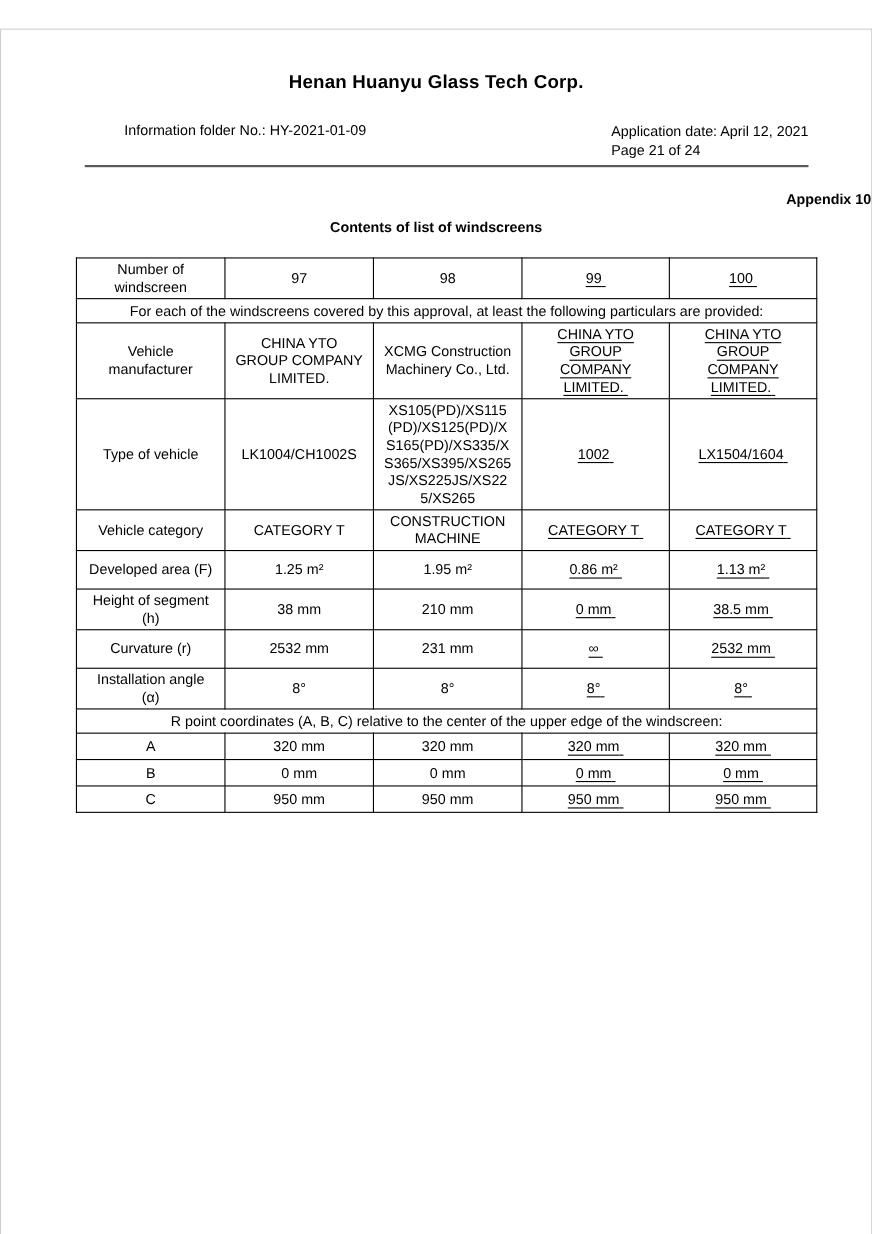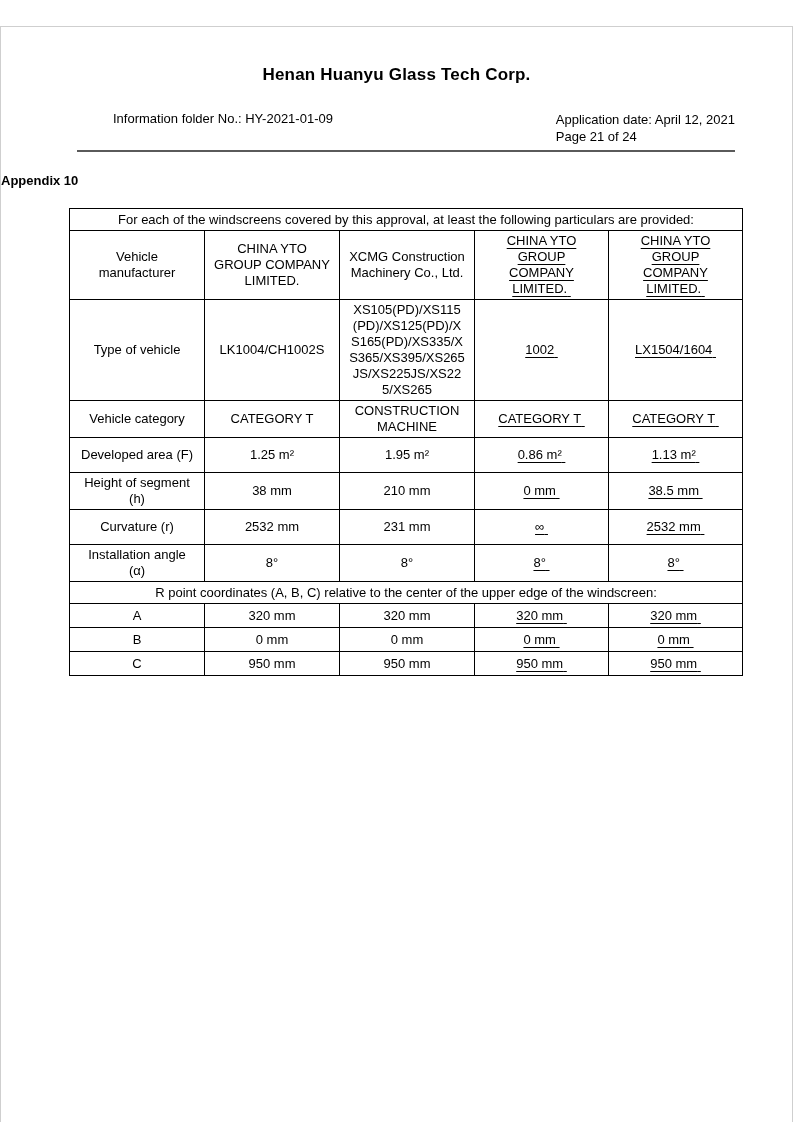--- a/index.html
+++ b/index.html
@@ -30,21 +30,21 @@
     gap: 36px;
   }
   .header-right { text-align: left; line-height: 17px; }
   .rule {
     border: none;
     border-top: 2px solid #5a5a5a;
     margin: 5px 57px 0 76px;
   }
   .appendix-title {
     margin-top: 21px;
-    text-align: left;
+    text-align: right;
     font-size: 13px;
     font-weight: bold;
   }
   .subtitle {
     margin-top: 11px;
     text-align: center;
     font-size: 13px;
     font-weight: bold;
   }
   table.ws {
@@ -87,30 +87,38 @@
     <div>Information folder No.: HY-2021-01-09</div>
     <div class="header-right">
       <div>Application date: April 12, 2021</div>
       <div>Page 21 of 24</div>
     </div>
   </div>
 
   <hr class="rule">
 
   <div class="appendix-title">Appendix 10</div>
+  <div class="subtitle">Contents of list of windscreens</div>
 
   <table class="ws">
     <colgroup>
       <col style="width:135px">
         <col style="width:135px">
         <col style="width:135px">
         <col style="width:134px">
         <col style="width:134px">
     </colgroup>
     <tbody>
+      <tr class="h-head">
+        <td>Number of windscreen</td>
+        <td>97</td>
+        <td>98</td>
+        <td><span class="u">99</span></td>
+        <td><span class="u">100</span></td>
+      </tr>
 
       <tr class="h-note">
         <td class="note" colspan="5">For each of the windscreens covered by this approval, at least the following particulars are provided:</td>
       </tr>
 
       <tr class="h-manu">
         <td>Vehicle manufacturer</td>
         <td>CHINA YTO GROUP COMPANY LIMITED.</td>
         <td>XCMG Construction Machinery Co., Ltd.</td>
         <td><span class="u">CHINA YTO GROUP COMPANY LIMITED.</span></td>

